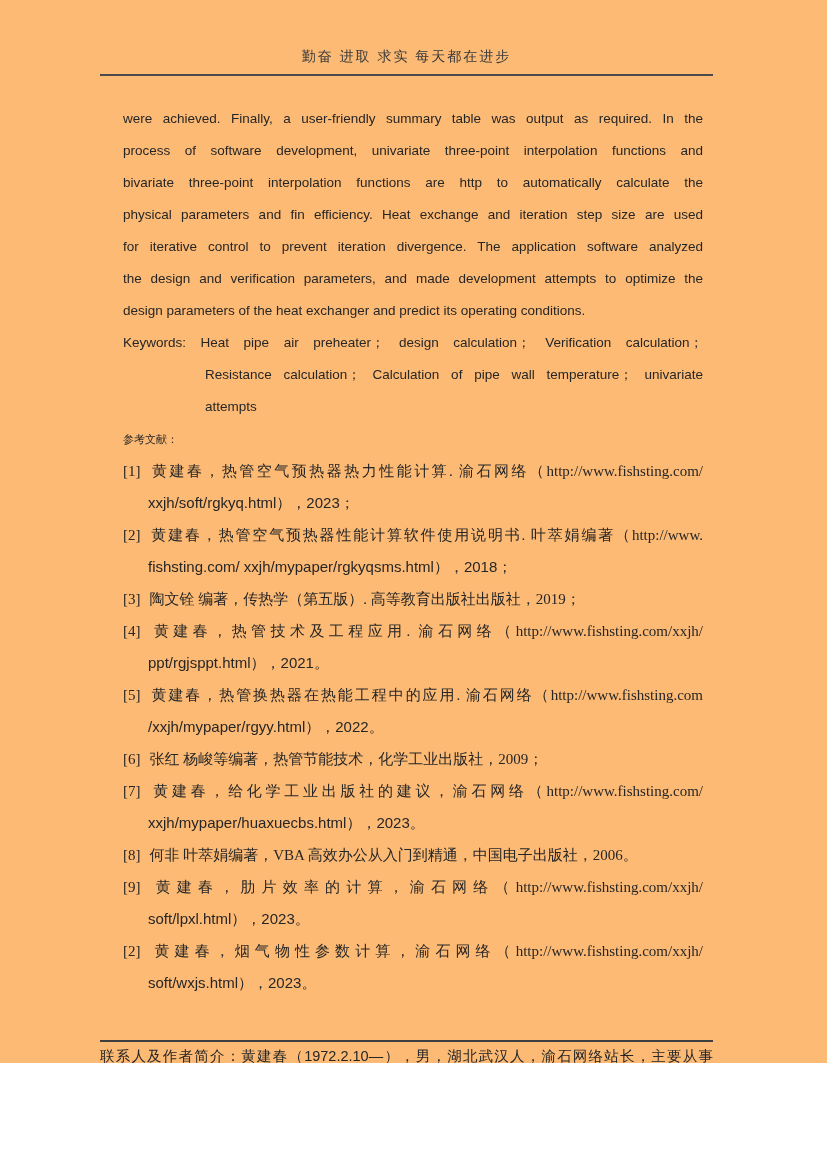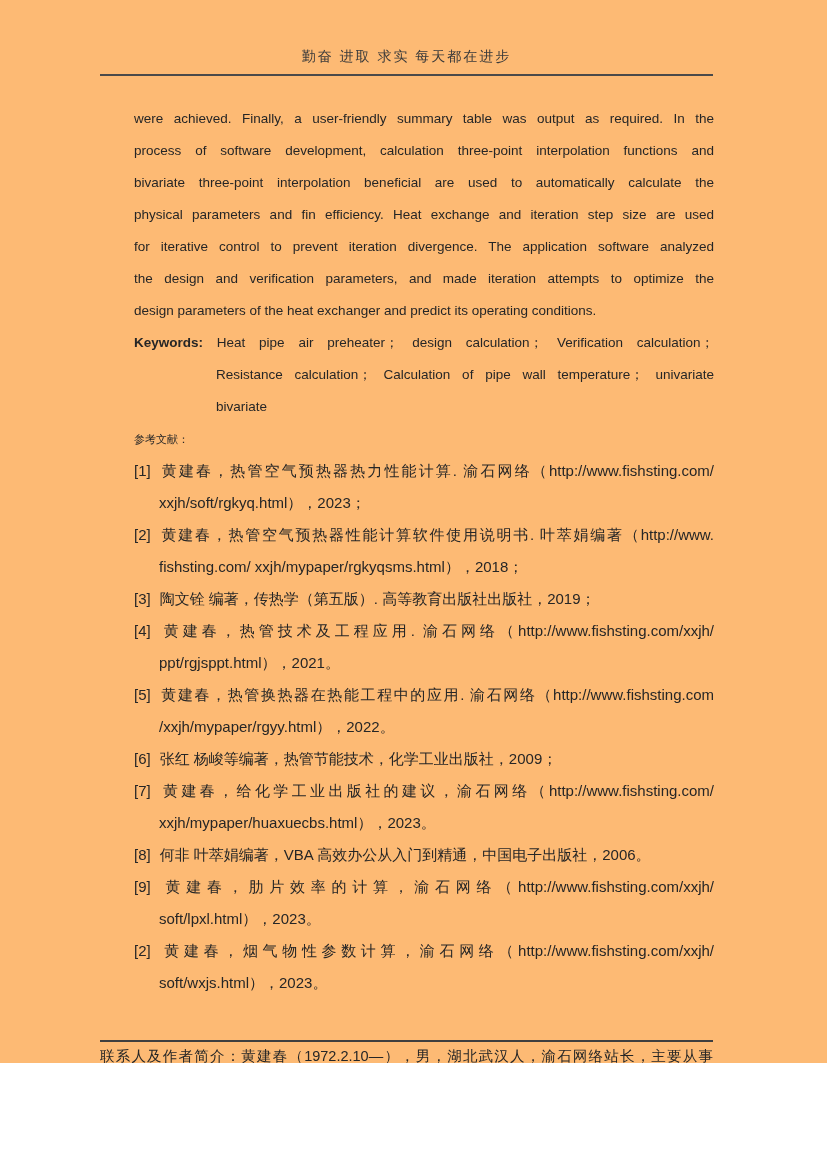--- a/index.html
+++ b/index.html
@@ -21,33 +21,33 @@
     text-align: center;
     font-size: 14px;
     letter-spacing: 2px;
     color: #3a3a3a;
     padding-bottom: 8px;
     border-bottom: 2px solid #4a4a4a;
   }
   .content {
     position: absolute;
     top: 103px;
-    left: 134px;
+    left: 123px;
     width: 580px;
   }
   .line {
     line-height: 32px;
     font-size: 13.5px;
     white-space: normal;
   }
   .cjk { font-size: 15px; }
   .jl { text-align: justify; text-align-last: justify; }
-  .kw-first .kw-label { font-weight: 700; }
+  .kw-first .kw-label { font-weight: 400; }
   .kw-cont { padding-left: 82px; }
-  .ref-first { padding-left: 25px; text-indent: -25px; }
+  .ref-first { padding-left: 25px; text-indent: -25px; font-family: Liberation Serif, serif; }
   .ref-cont  { padding-left: 25px; }
   .refnum { margin-right: 9px; }
   .refheading { font-size: 11px; }
   .footer {
     position: absolute;
     top: 1040px;
     left: 100px;
     width: 613px;
     border-top: 2px solid #3f3f3f;
     padding-top: 4px;
@@ -63,35 +63,35 @@
 <body>
 
 <div class="page">
 
   <div class="header">勤奋 进取 求实 每天都在进步</div>
 
   <div class="content">
 
     <div>
       <div class="line jl">were achieved. Finally, a user-friendly summary table was output as required. In the</div>
-      <div class="line jl">process of software development, calculation three-point interpolation functions and</div>
-      <div class="line jl">bivariate three-point interpolation beneficial are used to automatically calculate the</div>
+      <div class="line jl">process of software development, univariate three-point interpolation functions and</div>
+      <div class="line jl">bivariate three-point interpolation functions are http to automatically calculate the</div>
       <div class="line jl">physical parameters and fin efficiency. Heat exchange and iteration step size are used</div>
       <div class="line jl">for iterative control to prevent iteration divergence. The application software analyzed</div>
-      <div class="line jl">the design and verification parameters, and made iteration attempts to optimize the</div>
+      <div class="line jl">the design and verification parameters, and made development attempts to optimize the</div>
       <div class="line">design parameters of the heat exchanger and predict its operating conditions.</div>
     </div>
 
     <div>
       <div class="line jl kw-first">
         <span class="kw-label">Keywords:</span>
         <span>Heat pipe air preheater； design calculation； Verification calculation；</span>
       </div>
       <div class="line jl kw-cont">Resistance calculation； Calculation of pipe wall temperature； univariate</div>
-      <div class="line kw-cont">bivariate</div>
+      <div class="line kw-cont">attempts</div>
     </div>
 
     <div>
       <div class="line cjk refheading">参考文献：</div>
 
       <div>
         <div class="line cjk jl ref-first"><span class="refnum">[1]</span><span>黄建春，热管空气预热器热力性能计算. 渝石网络（http://www.fishsting.com/</span></div>
         <div class="line cjk ref-cont">xxjh/soft/rgkyq.html），2023；</div>
       </div>
 

